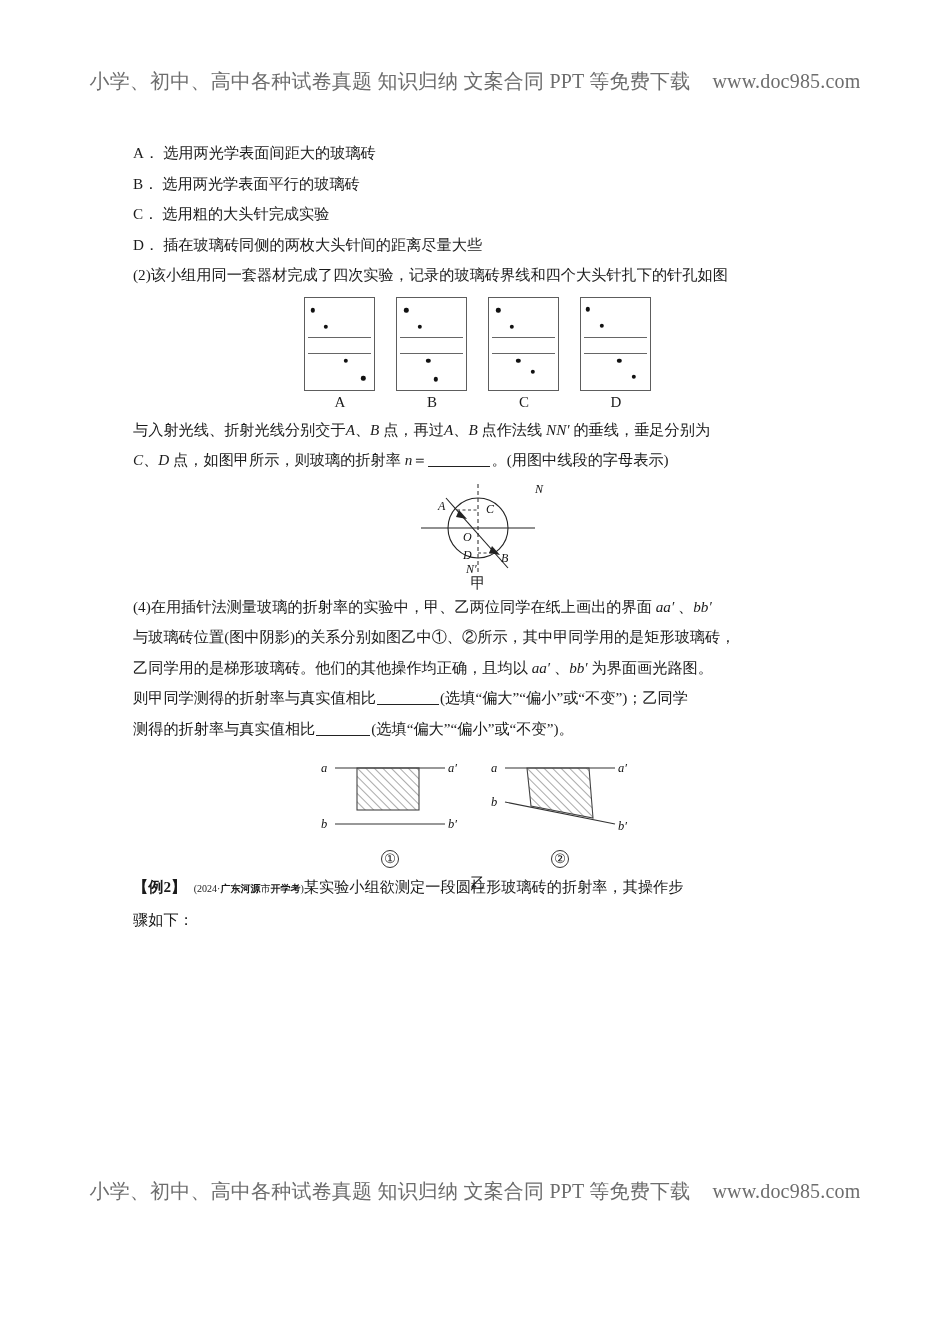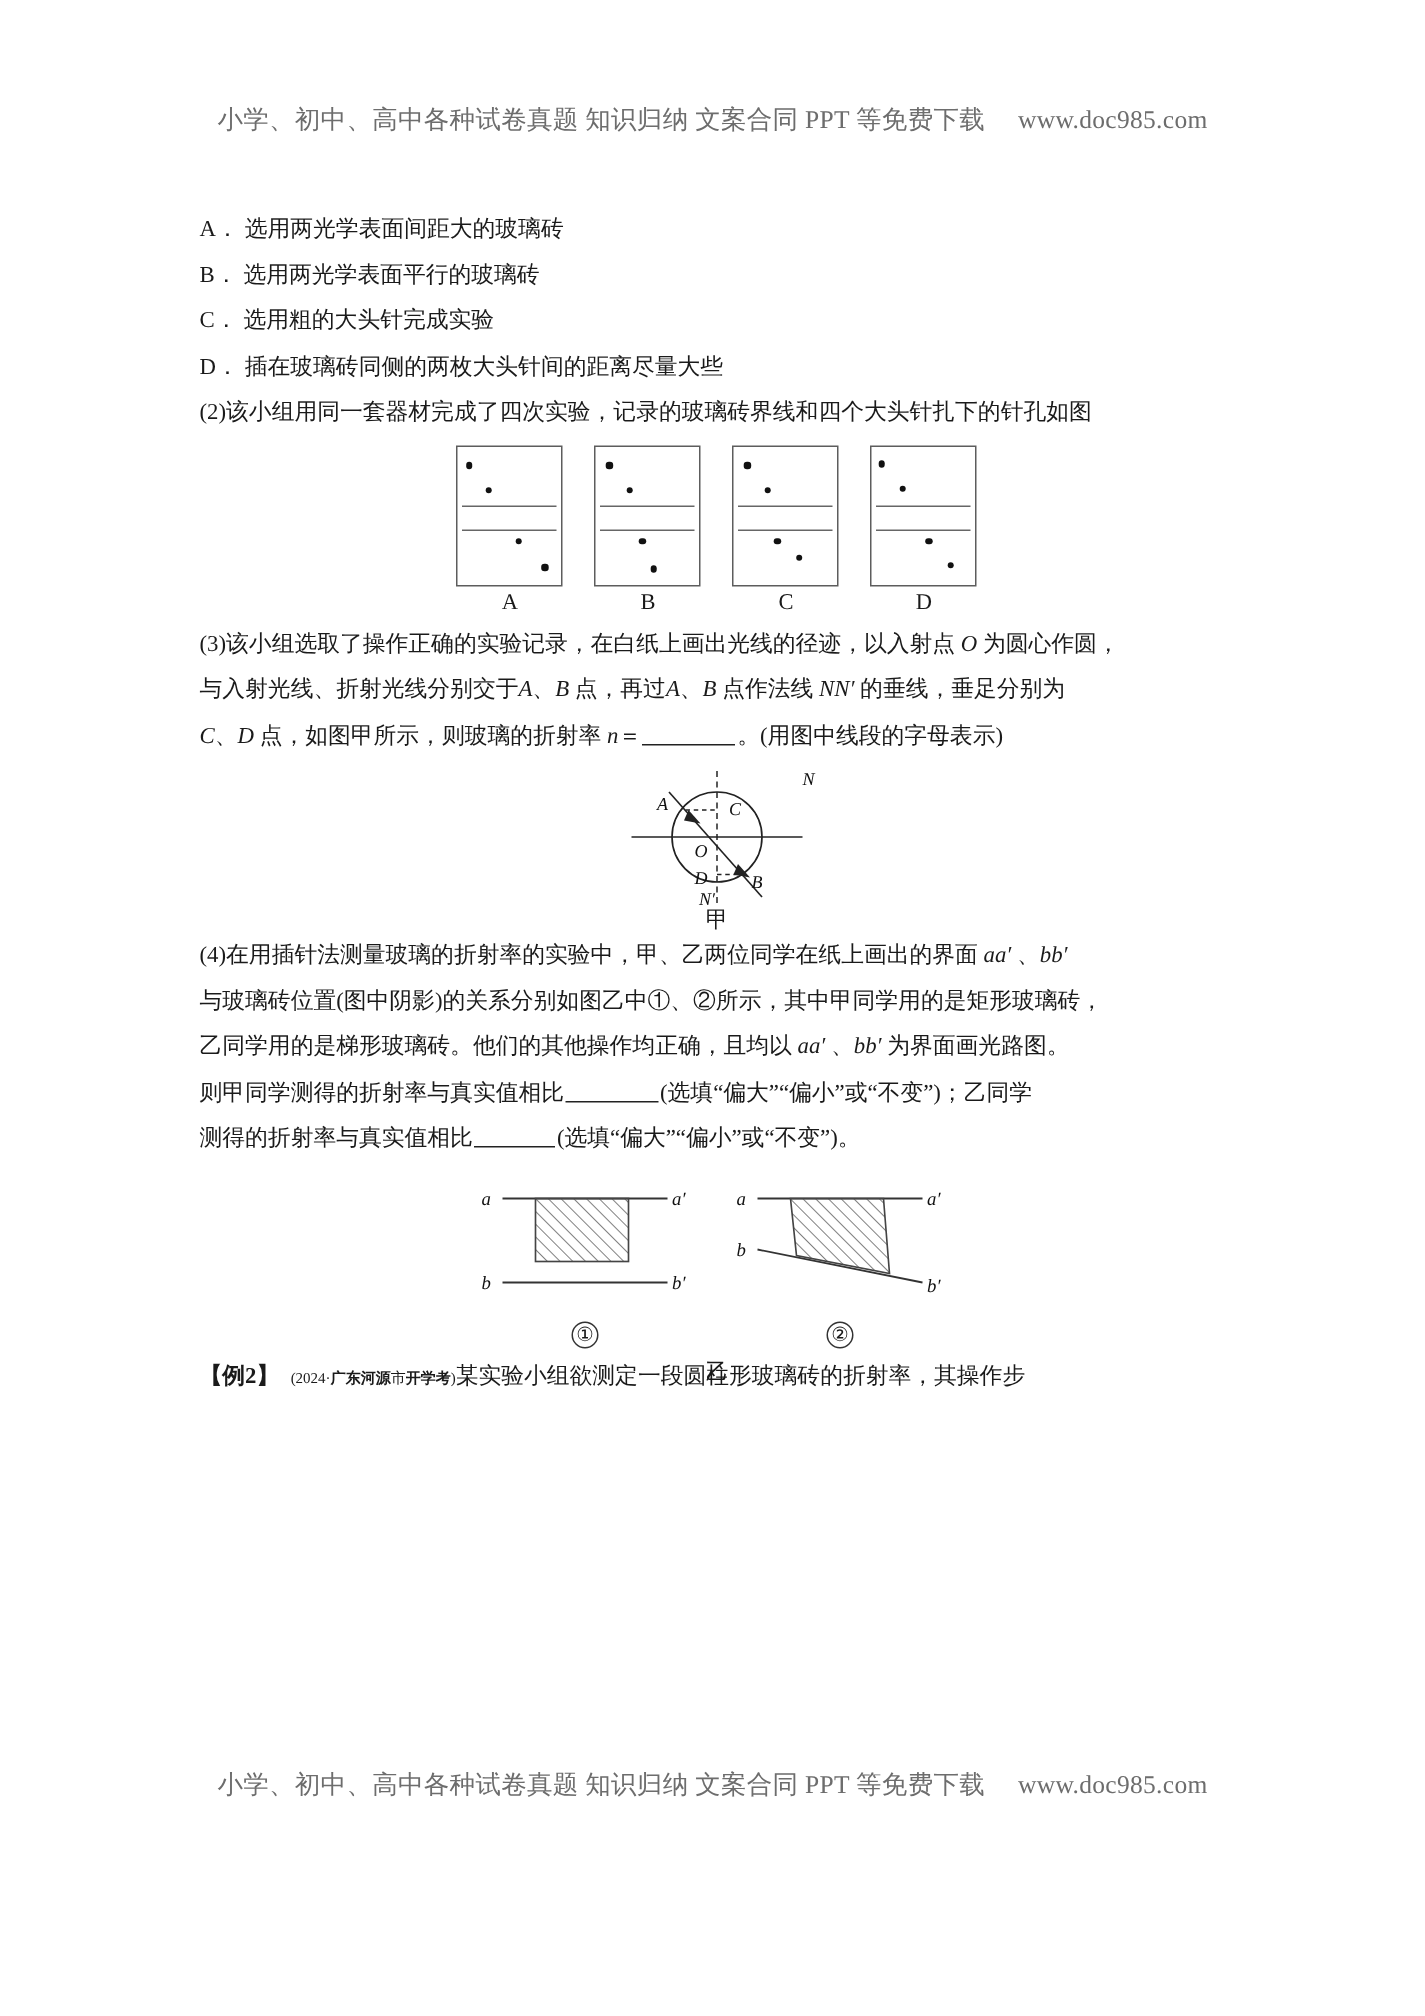--- a/index.html
+++ b/index.html
@@ -19,21 +19,21 @@
     position: absolute;
     left: 0; top: 0;
     width: 950px;
     height: 1344px;
   }
   .watermark {
     position: absolute;
     left: 0;
     width: 950px;
     text-align: center;
-    font-size: 17px;
+    font-size: 20px;
     color: #6d6d6d;
     letter-spacing: 0.2px;
     white-space: nowrap;
   }
   .watermark .url {
     font-family: "Liberation Serif", serif;
     margin-left: 22px;
   }
   .wm-top { top: 68px; }
   .wm-bottom { top: 1178px; }
@@ -230,21 +230,20 @@
             <div class="dot" style="left:31%;top:31%"></div>
             <div class="dot" style="left:56%;top:69%"></div>
             <div class="dot" style="left:77%;top:86%"></div>
           </div>
           <div class="panel-label">D</div>
         </div>
 
       </div>
     </div>
 
-    <p class="para"><span>(3)该小组选取了操作正确的实验记录，在白纸上画出光线的径迹，以入射点 </span><i class="m">O</i><span> 为圆心作圆，</span></p>
     <p class="para"><span>与入射光线、折射光线分别交于</span><i class="m">A</i><span>、</span><i class="m">B</i><span> 点，再过</span><i class="m">A</i><span>、</span><i class="m">B</i><span> 点作法线 </span><i class="m">NN′</i><span> 的垂线，垂足分别为</span></p>
     <p class="para"><i class="m">C</i><span>、</span><i class="m">D</i><span> 点，如图甲所示，则玻璃的折射率 </span><i class="m">n</i><span>＝</span><span class="blank"></span><span>。(用图中线段的字母表示)</span></p>
 
     <div class="fig-circle">
       <div class="holder">
         <svg width="170" height="96" viewBox="0 0 170 96">
 
           <line x1="85" y1="4" x2="85" y2="92" stroke="#222" stroke-width="1" stroke-dasharray="4,3"></line>
 
           <line x1="28" y1="48" x2="142" y2="48" stroke="#222" stroke-width="1.1"></line>
@@ -310,20 +309,21 @@
         </svg>
       </div>
       <div class="cap-row">
         <span class="circ-num" style="left:68px;top:0">①</span>
         <span class="circ-num" style="left:238px;top:0">②</span>
       </div>
       <div class="fig-caption" style="margin-top:4px">乙</div>
     </div>
 
     <p class="para"><span class="ex-head">【例2】</span>&nbsp;&nbsp;<span class="src"><span>(2024·</span><b>广东河源</b><span>市</span><b>开学考</b><span>)</span></span><span>某实验小组欲测定一段圆柱形玻璃砖的折射率，其操作步</span></p>
+    <p class="para">骤如下：</p>
 
   </div>
 
   <div class="watermark wm-bottom">
     <span>小学、初中、高中各种试卷真题  知识归纳  文案合同  PPT 等免费下载</span><span class="url">www.doc985.com</span>
   </div>
 
 </div>
 
 </body></html>

